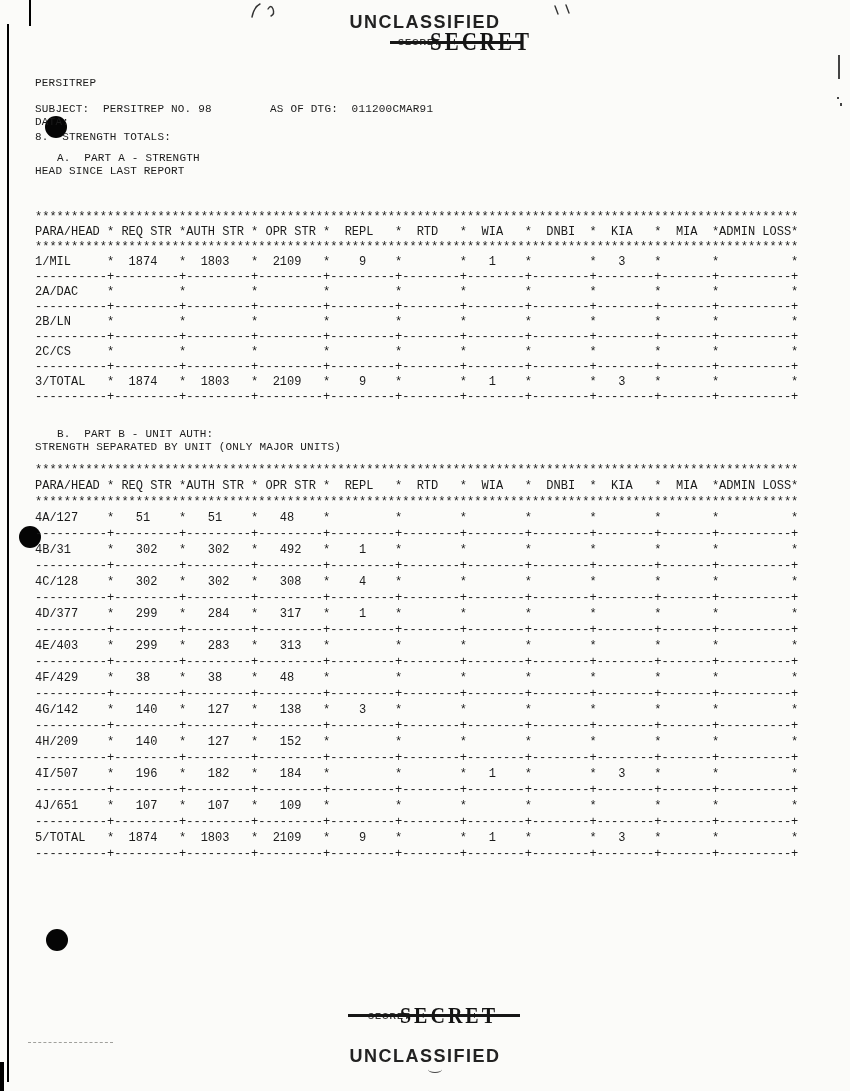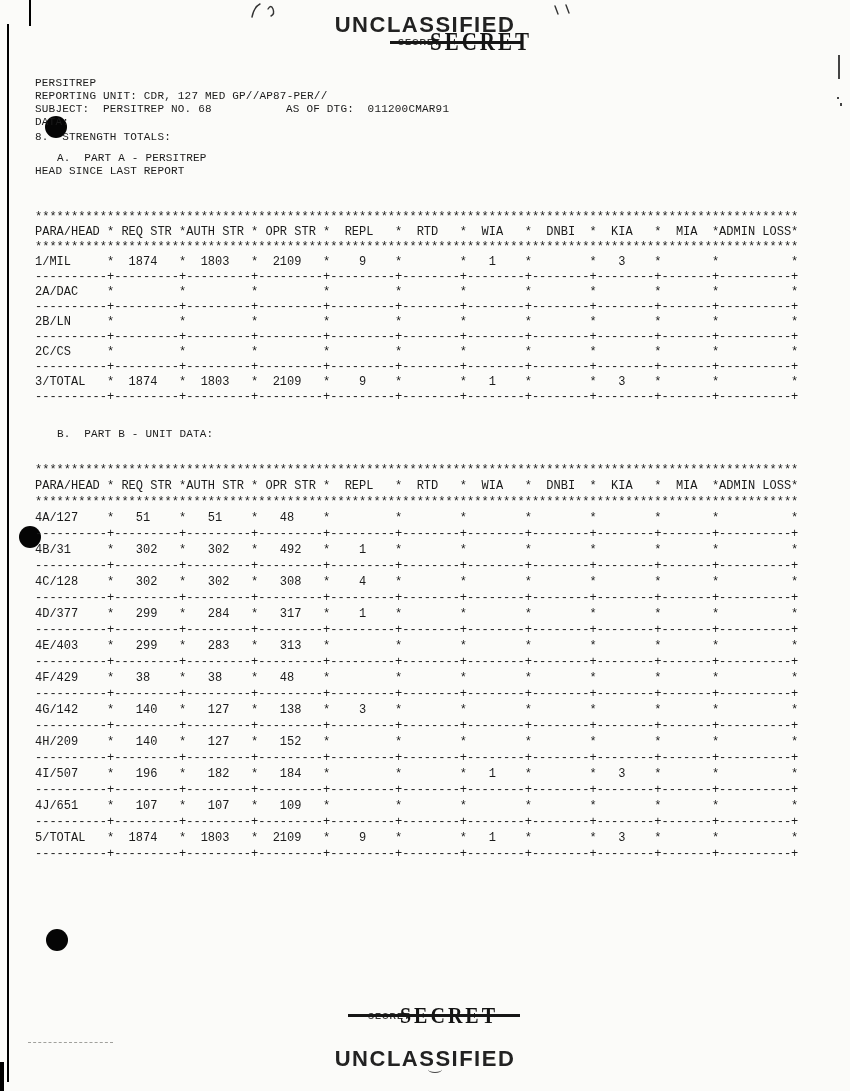--- a/index.html
+++ b/index.html
@@ -20,21 +20,21 @@
     position:absolute;left:35px;margin:0;font-size:12px;white-space:pre;
     font-family:"Liberation Mono","DejaVu Sans Mono",monospace;letter-spacing:0;
   }
   #tableA{line-height:15px}
   #tableB{line-height:16px}
 
   
   .unclass{
     position:absolute;left:50%;transform:translateX(-50%);
     font-family:"Liberation Sans","DejaVu Sans",sans-serif;
-    font-weight:700;font-size:22px;letter-spacing:1.5px;color:#222;
+    font-weight:700;font-size:18px;letter-spacing:1.5px;color:#222;
     white-space:nowrap;
   }
   .secret-stamp{
     position:absolute;font-family:"Liberation Serif","DejaVu Serif",serif;
     font-weight:700;color:#141414;white-space:nowrap;
   }
   .secret-word{
     display:inline-block;font-size:21px;letter-spacing:3px;
     transform:scaleY(1.18);transform-origin:top;
   }
@@ -78,42 +78,42 @@
   <div class="hole" style="left:46px;top:929px"></div>
 
   <div class="unclass" style="top:12px">UNCLASSIFIED</div>
   <div class="secret-stamp" style="left:430px;top:28px">
     <span class="secret-small">SECRET</span>
     <span class="secret-word">SECRET</span>
     <span class="strike" style="left:-40px;width:132px"></span>
   </div>
 
   <div class="tline" style="top:77px">PERSITREP</div>
-  <div class="tline" style="top:90px">REPORTING UNIT: CDR, 127 MED GP//AP87-PER//</div>
-  <div class="tline" style="top:103px"><span>SUBJECT:  PERSITREP NO. 68</span><span style="position:absolute;left:251px">AS OF DTG:  011200CMAR91</span></div>
+  <div class="tline" style="top:103px"><span>SUBJECT:  PERSITREP NO. 98</span><span style="position:absolute;left:235px">AS OF DTG:  011200CMAR91</span></div>
   <div class="tline" style="top:116px">DATA:</div>
   <div class="tline" style="top:131px">8.  STRENGTH TOTALS:</div>
 
-  <div class="tline indent" style="top:152px">A.  PART A - PERSITREP</div>
+  <div class="tline indent" style="top:152px">A.  PART A - STRENGTH</div>
   <div class="tline" style="top:165px">HEAD SINCE LAST REPORT</div>
   <pre id="tableA" class="ascii" style="top:210px">**********************************************************************************************************
 PARA/HEAD * REQ STR *AUTH STR * OPR STR *  REPL   *  RTD   *  WIA   *  DNBI  *  KIA   *  MIA  *ADMIN LOSS*
 **********************************************************************************************************
 1/MIL     *  1874   *  1803   *  2109   *    9    *        *   1    *        *   3    *       *          *
 ----------+---------+---------+---------+---------+--------+--------+--------+--------+-------+----------+
 2A/DAC    *         *         *         *         *        *        *        *        *       *          *
 ----------+---------+---------+---------+---------+--------+--------+--------+--------+-------+----------+
 2B/LN     *         *         *         *         *        *        *        *        *       *          *
 ----------+---------+---------+---------+---------+--------+--------+--------+--------+-------+----------+
 2C/CS     *         *         *         *         *        *        *        *        *       *          *
 ----------+---------+---------+---------+---------+--------+--------+--------+--------+-------+----------+
 3/TOTAL   *  1874   *  1803   *  2109   *    9    *        *   1    *        *   3    *       *          *
 ----------+---------+---------+---------+---------+--------+--------+--------+--------+-------+----------+</pre>
 
-  <div class="tline indent" style="top:428px">B.  PART B - UNIT DATA:</div>
+  <div class="tline indent" style="top:428px">B.  PART B - UNIT AUTH:</div>
+  <div class="tline" style="top:441px">STRENGTH SEPARATED BY UNIT (ONLY MAJOR UNITS)</div>
   <pre id="tableB" class="ascii" style="top:462px">**********************************************************************************************************
 PARA/HEAD * REQ STR *AUTH STR * OPR STR *  REPL   *  RTD   *  WIA   *  DNBI  *  KIA   *  MIA  *ADMIN LOSS*
 **********************************************************************************************************
 4A/127    *   51    *   51    *   48    *         *        *        *        *        *       *          *
 ----------+---------+---------+---------+---------+--------+--------+--------+--------+-------+----------+
 4B/31     *   302   *   302   *   492   *    1    *        *        *        *        *       *          *
 ----------+---------+---------+---------+---------+--------+--------+--------+--------+-------+----------+
 4C/128    *   302   *   302   *   308   *    4    *        *        *        *        *       *          *
 ----------+---------+---------+---------+---------+--------+--------+--------+--------+-------+----------+
 4D/377    *   299   *   284   *   317   *    1    *        *        *        *        *       *          *

